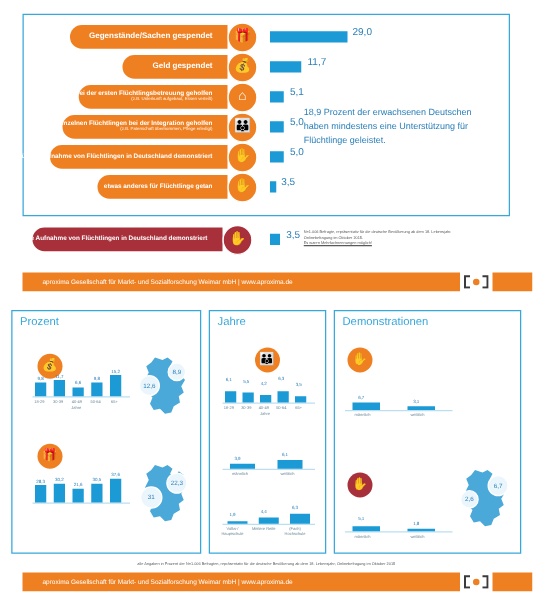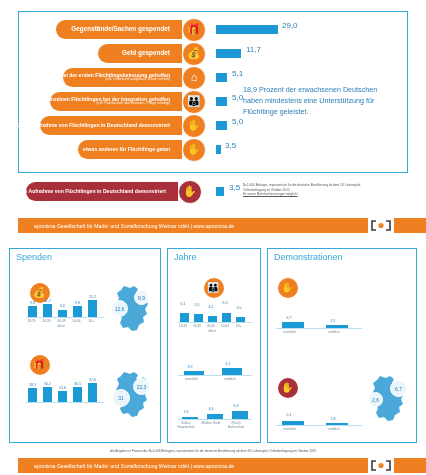--- a/index.html
+++ b/index.html
@@ -178,21 +178,21 @@
 <div class="logo" style="left:368px;top:218px;">
   <svg width="20" height="11" viewBox="0 0 20 11">
       <path d="M5 1 L1 1 L1 10 L5 10" stroke="#3b3b3b" stroke-width="1.6" fill="none"></path>
       <path d="M15 1 L19 1 L19 10 L15 10" stroke="#3b3b3b" stroke-width="1.6" fill="none"></path>
       <circle cx="10" cy="5.5" r="2.6" fill="#ef8022"></circle>
     </svg>
 </div>
 <div class="obar-right" style="left:394px;top:218px;width:32px;"></div>
 
 <div class="pnl" style="left:9px;top:248px;width:152px;height:195px;"></div>
-<div class="pnl-title" style="left:16px;top:252px;">Spenden</div>
+<div class="pnl-title" style="left:16px;top:252px;">Prozent</div>
 
 <div class="ico" style="left:30px;top:283px;">💰</div>
 <div class="axis" style="left:26px;top:317px;width:78px;"></div>
 
 <div class="vgrp" style="left:26px;top:295px;height:22px;width:78px;">
   <div class="vb" style="left:2px;width:9px;height:11px;"></div>
   <div class="vb" style="left:17px;width:9px;height:13.2px;"></div>
   <div class="vb" style="left:32px;width:9px;height:7.4px;"></div>
   <div class="vb" style="left:47px;width:9px;height:11px;"></div>
   <div class="vb" style="left:62px;width:9px;height:17px;"></div>

